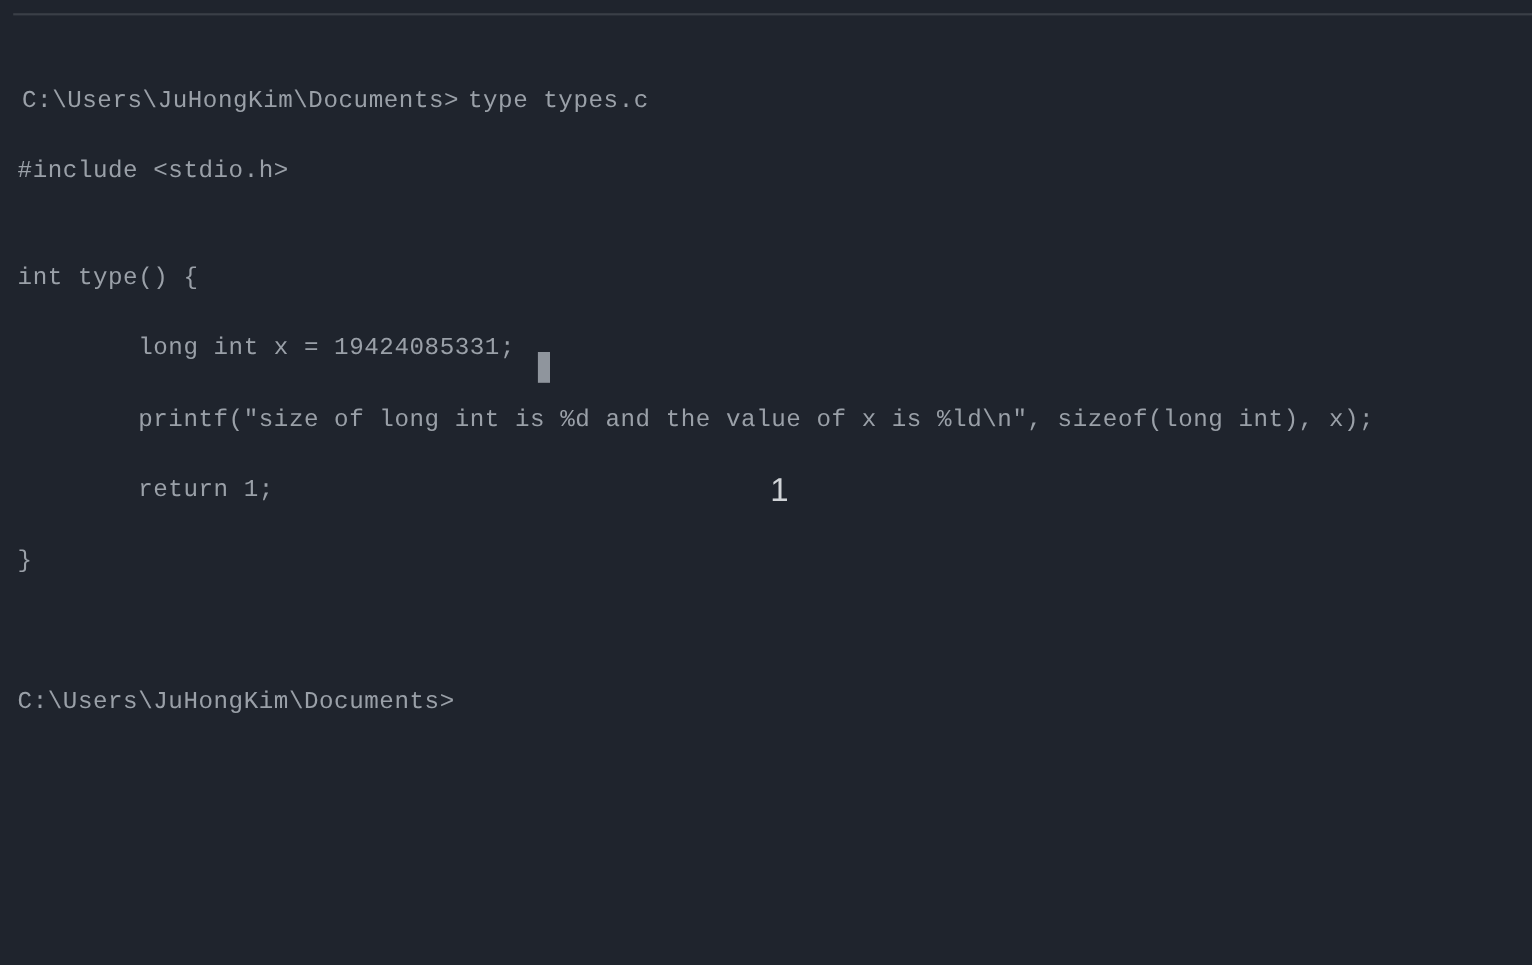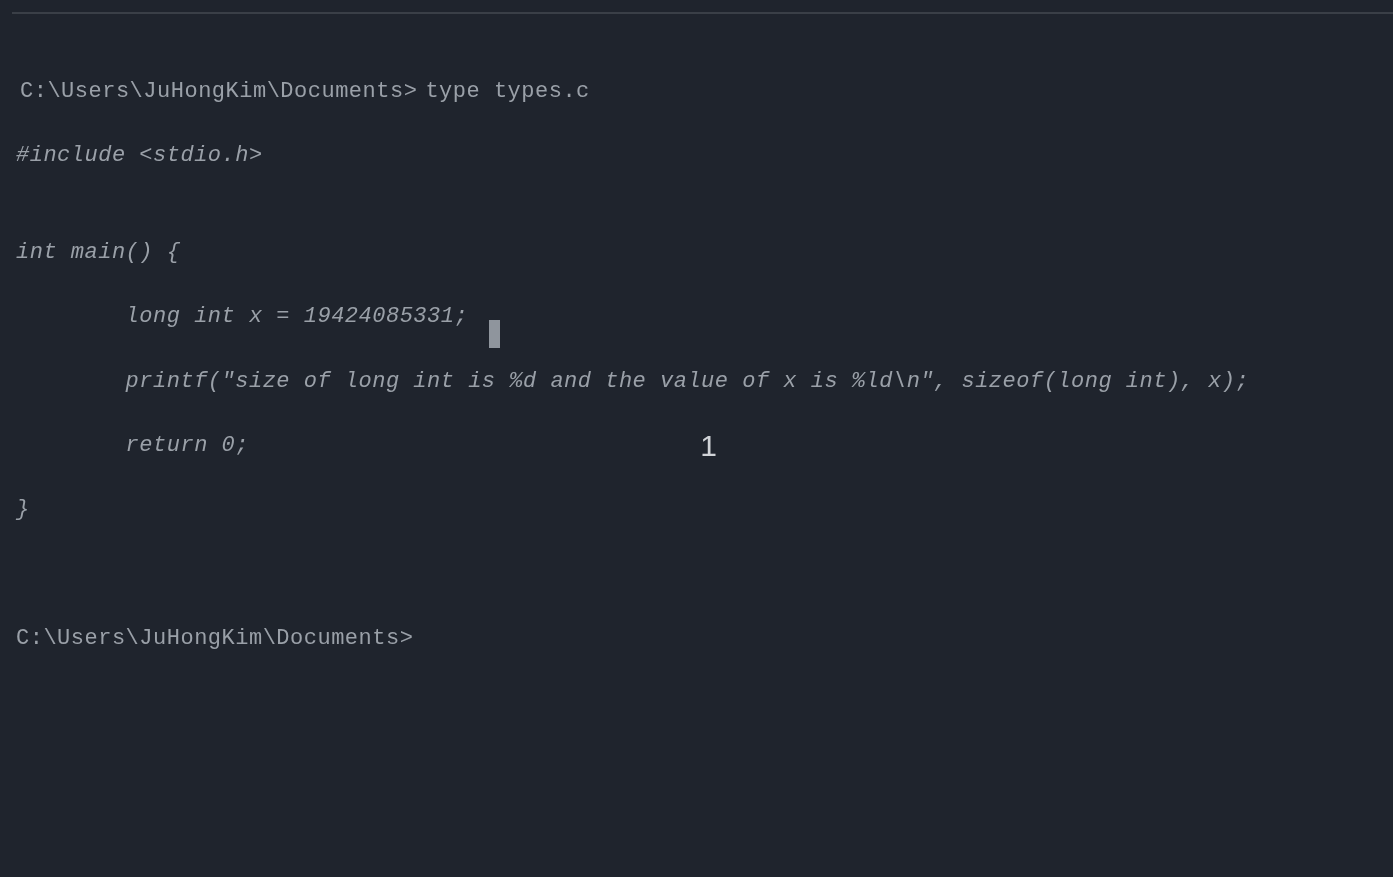--- a/index.html
+++ b/index.html
@@ -26,21 +26,20 @@
     }
     .terminal {
       padding: 0;
       margin-top: 32px;
       white-space: pre;
       line-height: 1.28;
       letter-spacing: 0.5px;
     }
     .line {
       display: block;
-      font-style: italic;
     }
     .cursor-block {
       position: absolute;
       width: 11px;
       height: 28px;
       background: #8f959d;
       left: 477px;
       top: 308px;
     }
     .overlay {
@@ -59,24 +58,24 @@
   </style>
 </head>
 <body>
 
 <div class="top-border"></div>
 
 <div class="terminal">
 <span class="prompt-line"><span>C:\Users\JuHongKim\Documents&gt;</span><span>type types.c</span></span>
 <span class="line">#include &lt;stdio.h&gt;</span>
 <span class="line"></span>
-<span class="line">int main() {</span>
+<span class="line">int type() {</span>
 <span class="line">        long int x = 19424085331;</span>
 <span class="line">        printf("size of long int is %d and the value of x is %ld\n", sizeof(long int), x);</span>
-<span class="line">        return 0;</span>
+<span class="line">        return 1;</span>
 <span class="line">}</span>
 <span class="line"> </span>
 <span class="prompt-line">C:\Users\JuHongKim\Documents&gt;</span>
 </div>
 
 <div class="cursor-block"></div>
 
 <div class="overlay">1</div>
 
 </body></html>

